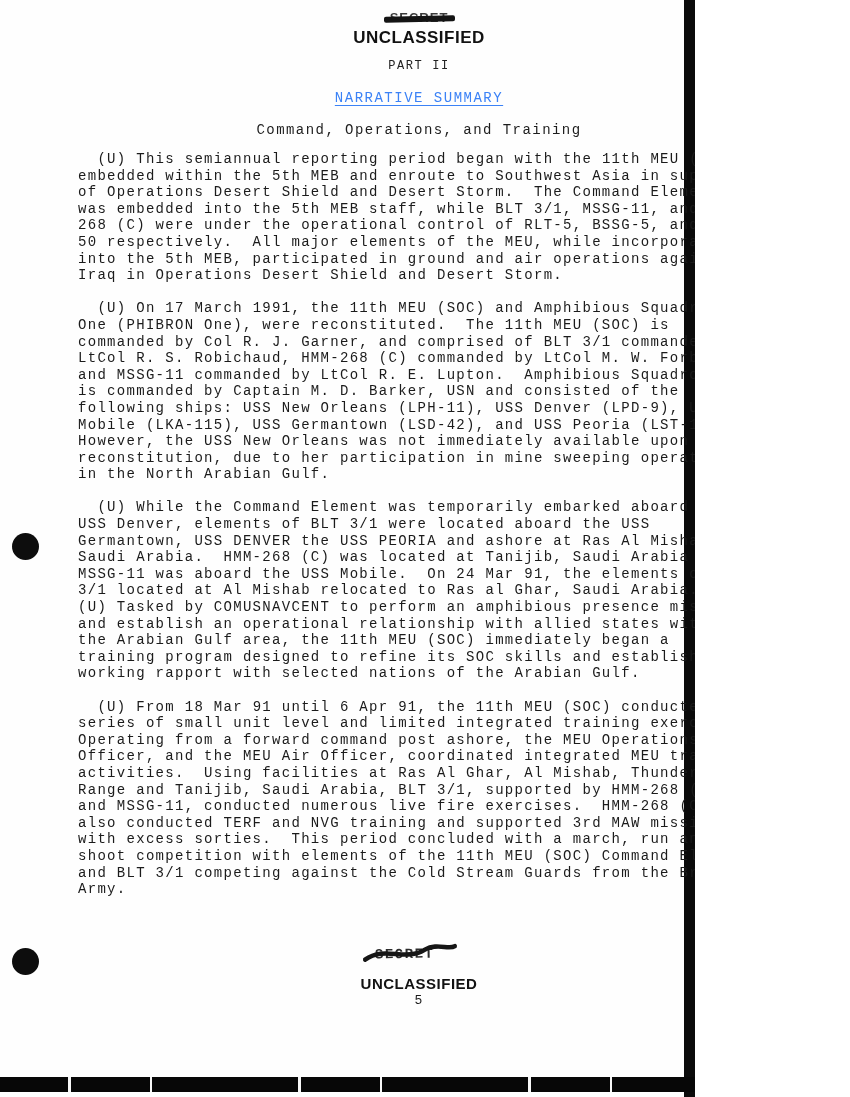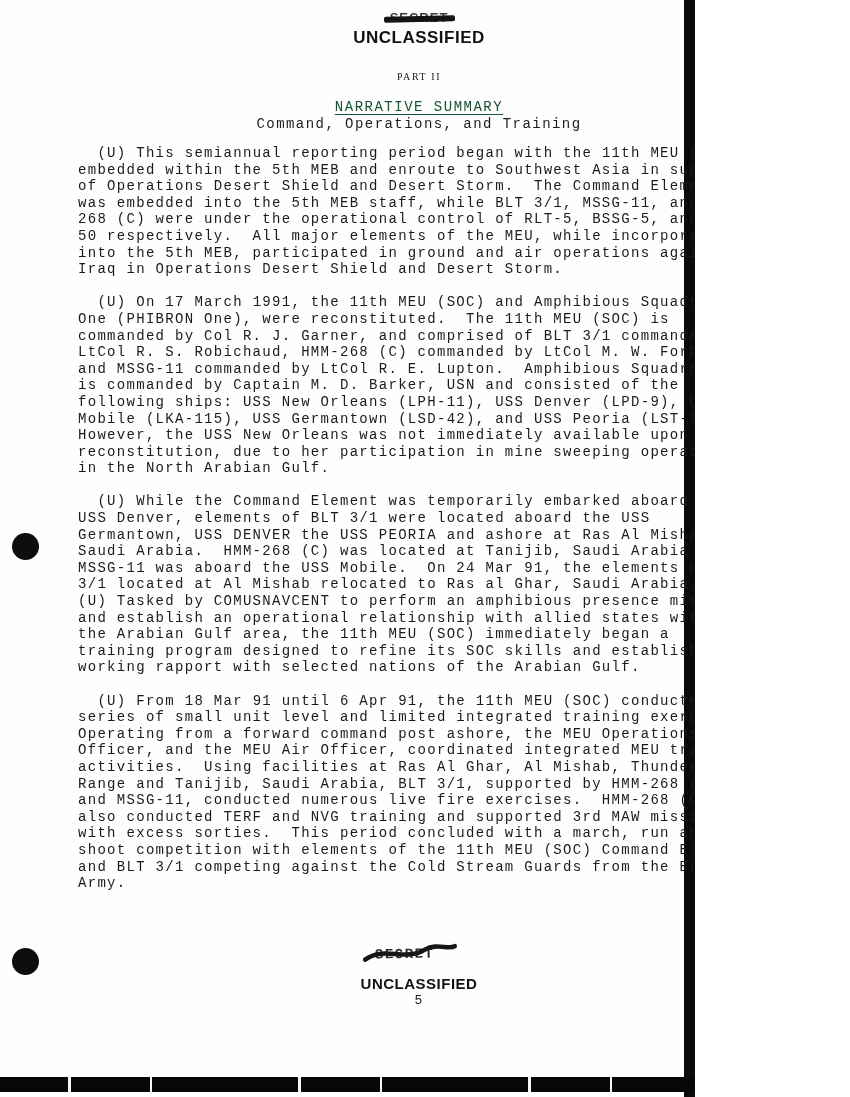--- a/index.html
+++ b/index.html
@@ -81,36 +81,35 @@
   .banner {
     font-family: "Liberation Sans", sans-serif;
     font-weight: 700;
     font-size: 17px;
     letter-spacing: 0.5px;
     color: #121212;
     line-height: 19px;
     margin-top: 1px;
   }
   .part-heading {
-    margin-top: 24px;
-    font-size: 10px;
+    margin-top: 12px;
+    font-size: 12px;
     letter-spacing: 1.6px;
     color: #222;
-    font-family: Liberation Serif, serif;
   }
   .section-title {
     margin-top: 17px;
     font-size: 14px;
     letter-spacing: 1.5px;
     text-decoration: underline;
     text-underline-offset: 3px;
-    color: #14532d;
+    color: #3b82f6;
   }
   .subtitle {
-    margin-top: 1px;
+    margin-top: 16px;
     font-size: 14px;
     letter-spacing: 1.45px;
     color: #1d1d1d;
   }
 
   
   .doc-body {
     margin-top: 13px;
     padding-left: 78px;
     width: 710px;

